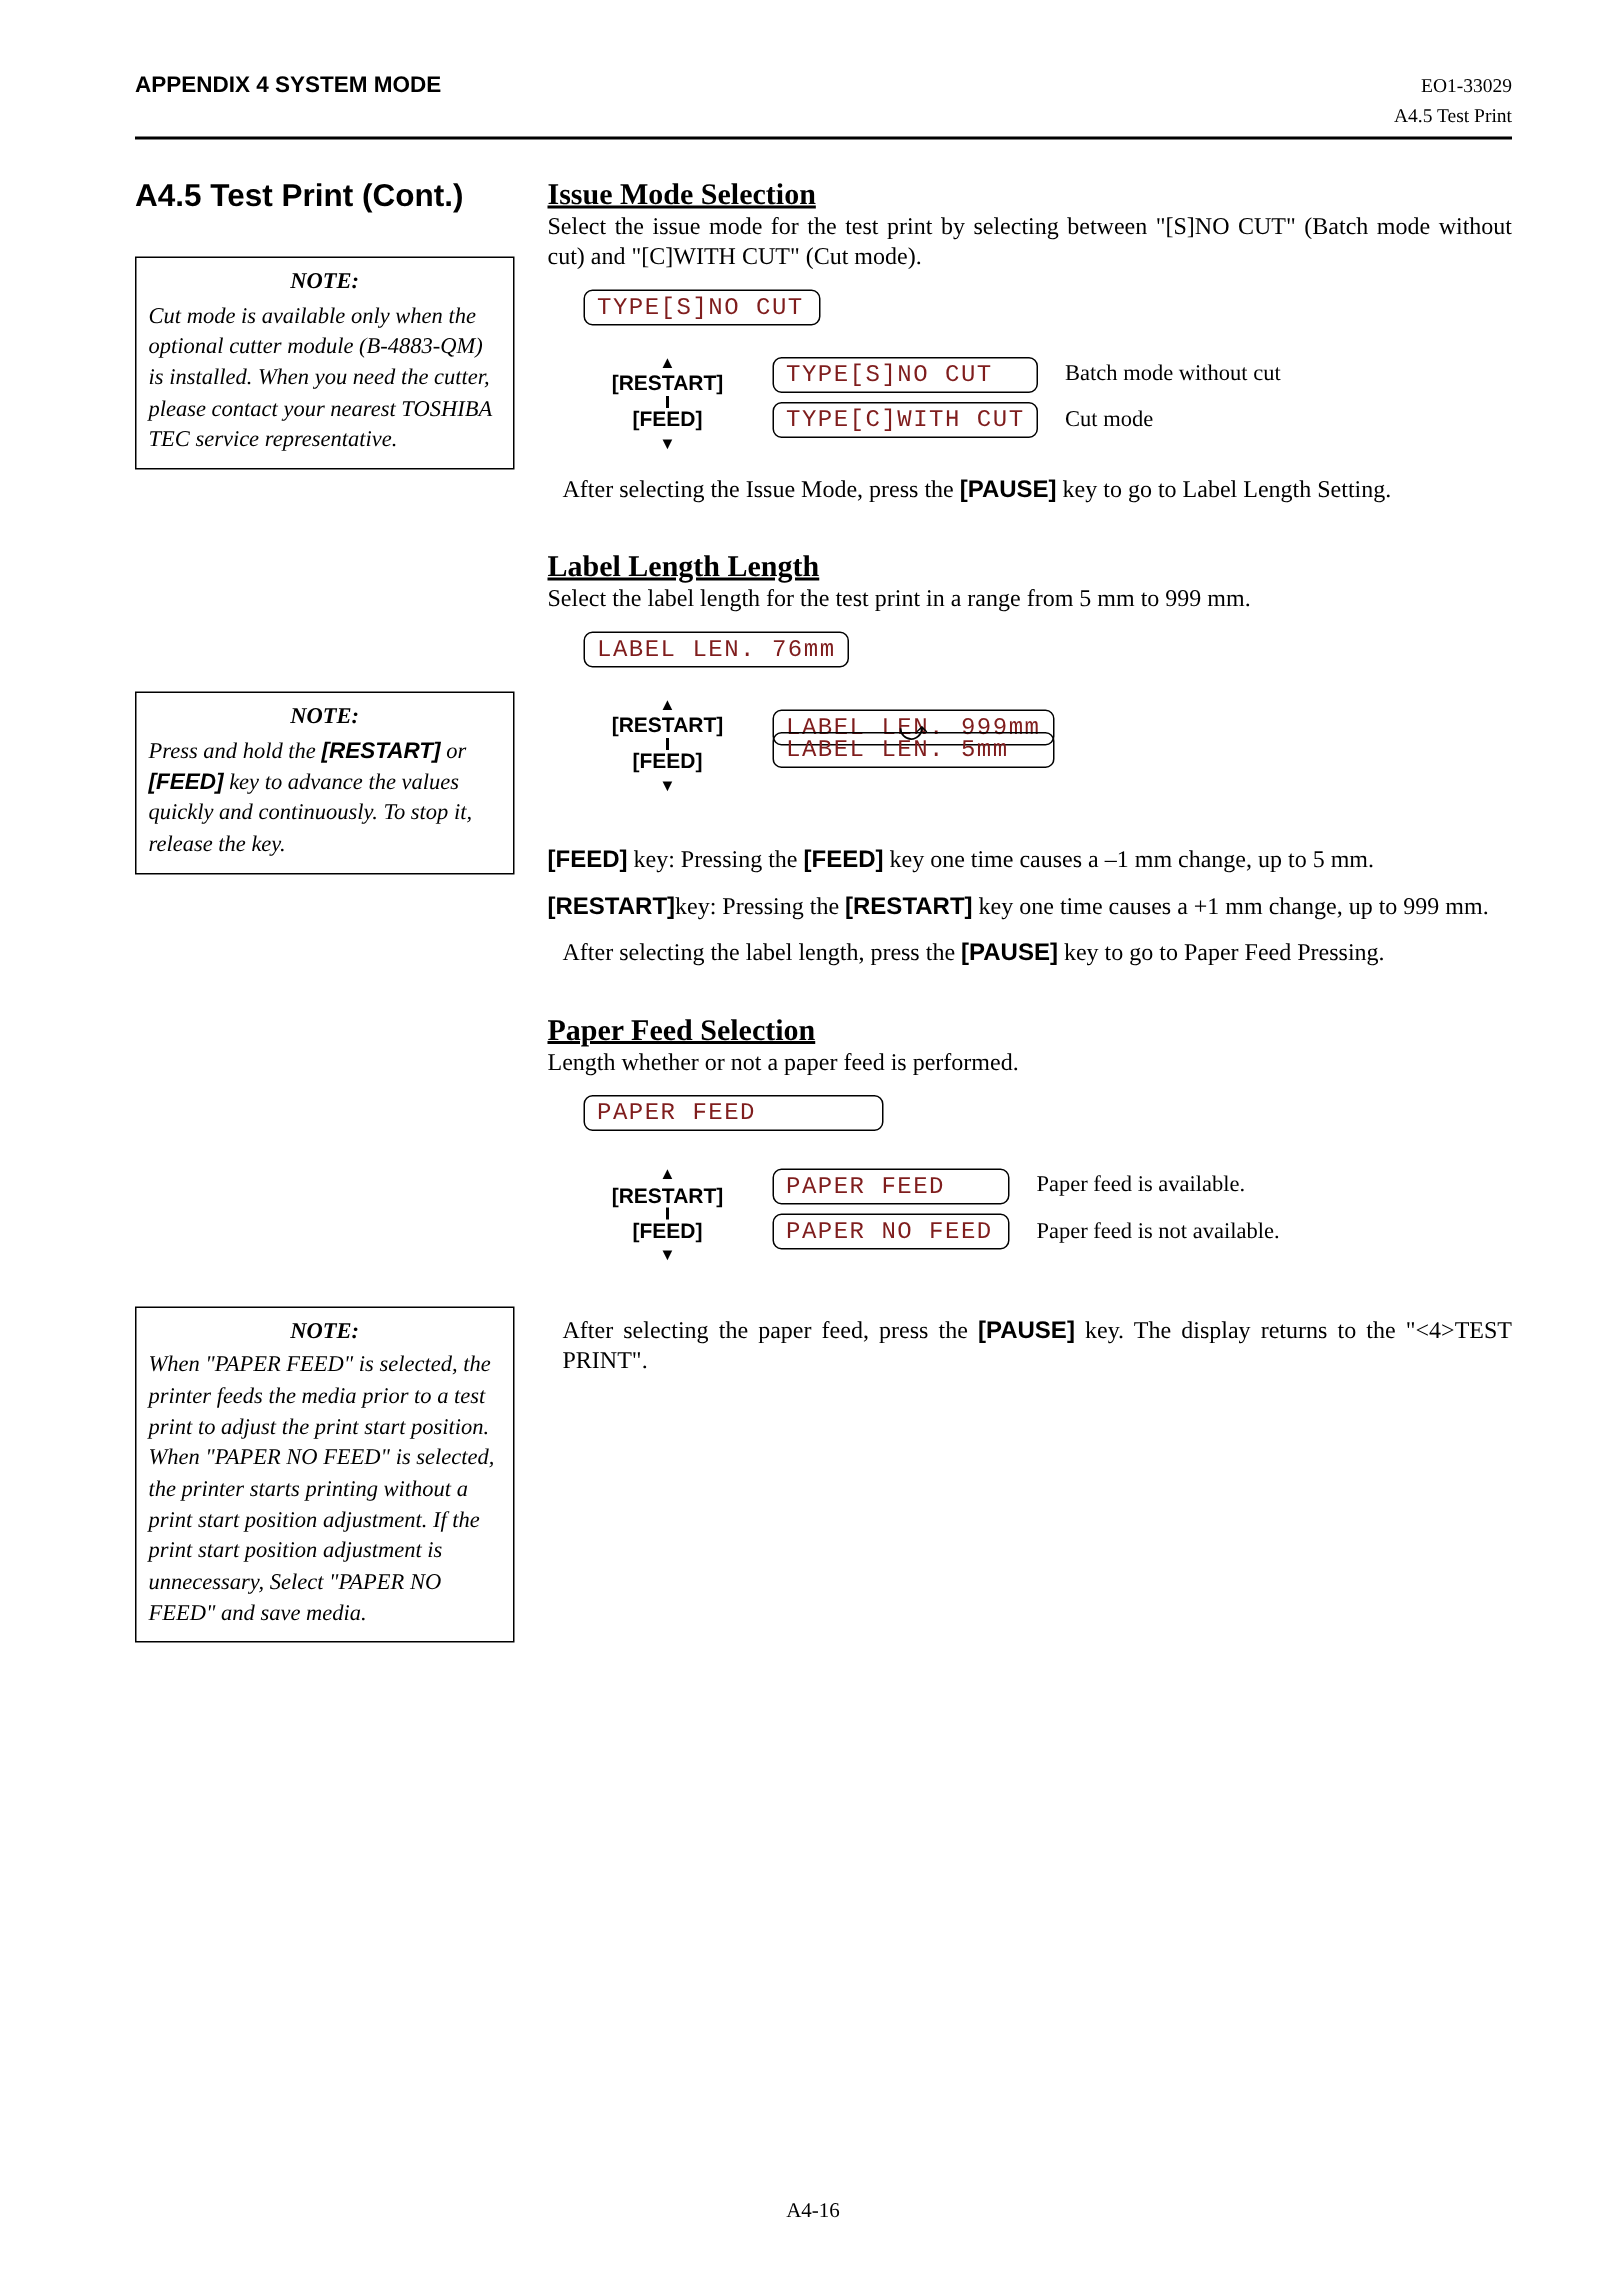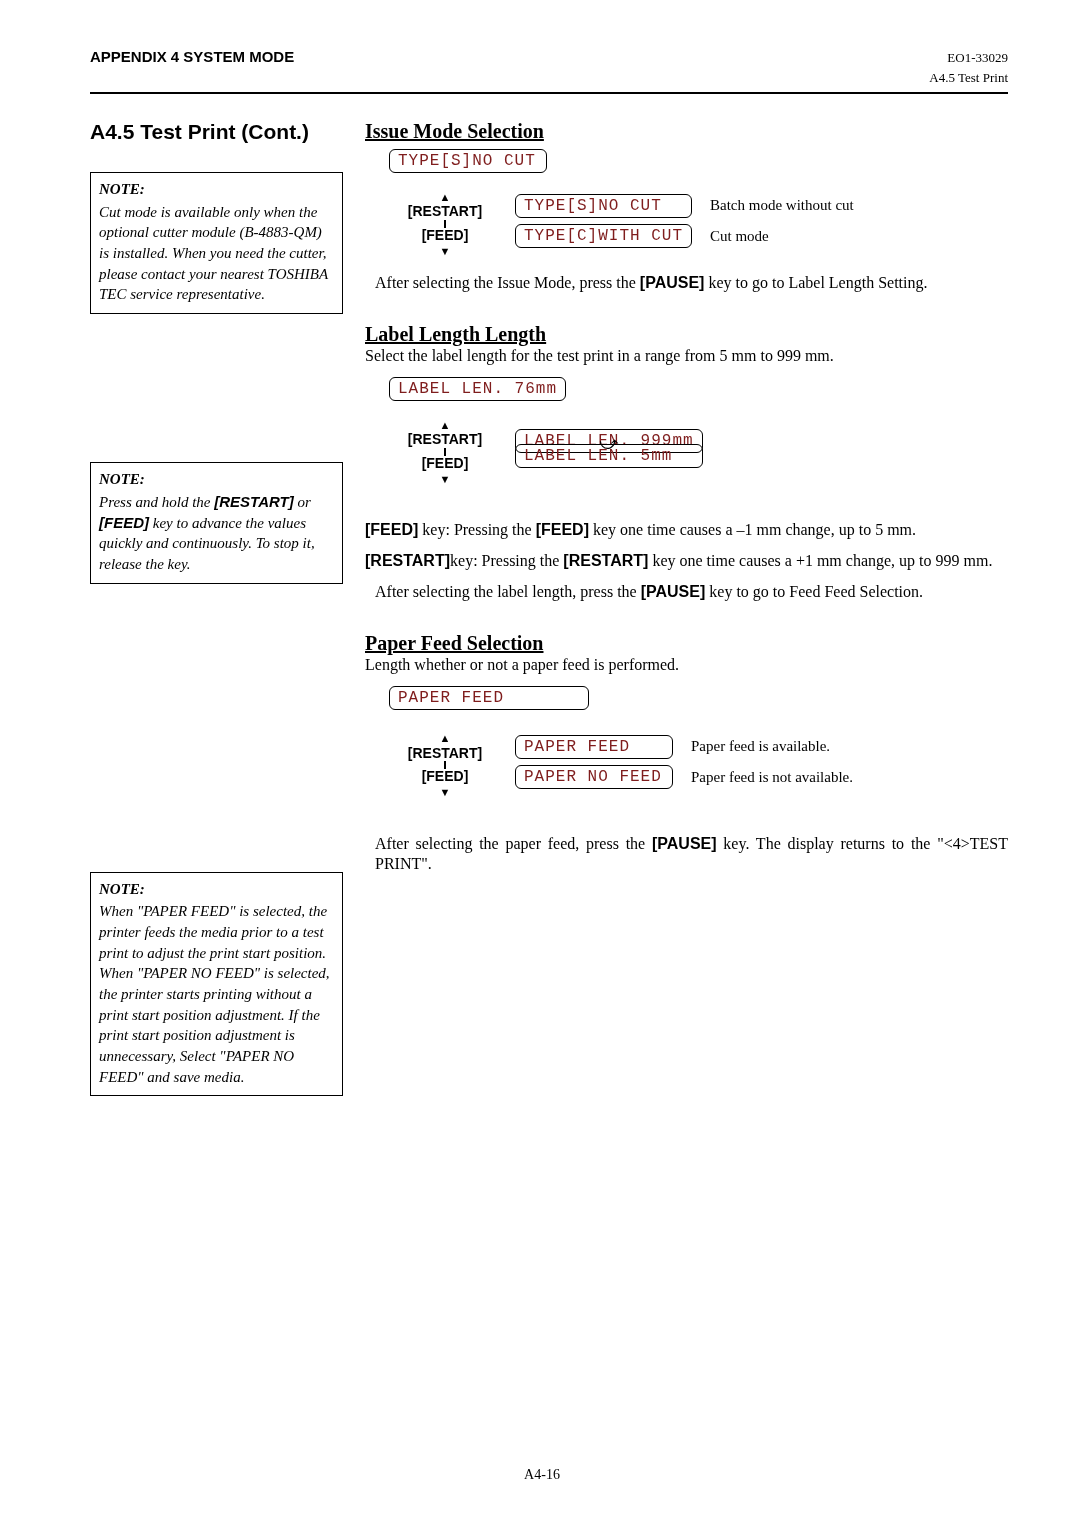--- a/index.html
+++ b/index.html
@@ -22,21 +22,21 @@
     .columns { display: flex; gap: 22px; }
     .col-left { width: 253px; flex-shrink: 0; }
     .col-right { flex: 1; }
 
     h2.section { font-family: Arial, sans-serif; font-weight: bold; font-size: 21px; margin-bottom: 8px; }
     .sect-title { text-decoration: underline; font-weight: bold; font-size: 20px; }
     .body-text { text-align: justify; margin-bottom: 10px; line-height: 1.28; }
     .body-left { margin-bottom: 10px; line-height: 1.3; }
 
     .note-box { border: 1px solid #000; padding: 6px 8px 8px 8px; font-style: italic; font-size: 15px; line-height: 1.38; }
-    .note-title { font-weight: bold; text-align: left; margin-bottom: 2px; }
+    .note-title { font-weight: bold; text-align: center; margin-bottom: 2px; }
 
     .diagram { margin: 6px 0 14px 24px; }
     .lcd-box { border: 1.5px solid #000; border-radius: 6px; padding: 2px 8px; font-family: "Courier New", monospace; letter-spacing: 1px; font-size: 16px; display: inline-block; min-width: 158px; color: #7f1d1d; }
     .row { display: flex; align-items: center; gap: 14px; margin-bottom: 4px; }
     .keystack { display: flex; flex-direction: column; align-items: center; font-family: Arial, sans-serif; font-weight: bold; font-size: 14px; line-height: 1.1; position: relative; width: 112px; margin-top: 6px;}
     .keystack .bar { width: 1.5px; height: 8px; background: #000; }
     .keystack .arrowup::before { content: "▲"; font-size: 11px; }
     .keystack .arrowdown::before { content: "▼"; font-size: 11px; }
     .label-col { display: flex; flex-direction: column; gap: 6px; }
     .caption-col { display: flex; flex-direction: column; gap: 14px; font-size: 15px; margin-left: 4px; }
@@ -81,20 +81,21 @@
 
     <div class="note-box">
       <div class="note-title">NOTE:</div>
       <div>When "PAPER FEED" is selected, the printer feeds the media prior to a test print to adjust the print start position. When "PAPER NO FEED" is selected, the printer starts printing without a print start position adjustment.  If the print start position adjustment is unnecessary, Select "PAPER NO FEED" and save media.</div>
     </div>
   </div>
 
   <div class="col-right">
 
     <div class="sect-title">Issue Mode Selection</div>
+    <div class="body-text">Select the issue mode for the test print by selecting between "[S]NO CUT" (Batch mode without cut) and "[C]WITH CUT" (Cut mode).</div>
 
     <div class="diagram">
       <div class="lcd-box">TYPE[S]NO CUT</div>
       <div class="row" style="margin-top:10px">
         <div class="keystack">
           <span class="arrowup"></span>
           <span>[RESTART]</span>
           <span class="bar"></span>
           <span>[FEED]</span>
           <span class="arrowdown"></span>
@@ -139,21 +140,21 @@
 
     <div class="lspacer"></div>
     <div class="body-left">
       <span class="bold-sans">[FEED]</span><span> key: Pressing the </span><span class="bold-sans">[FEED]</span><span> key one time causes a –1 mm change, up to 5 mm.</span>
     </div>
     <div class="body-left">
       <span class="bold-sans">[RESTART]</span><span>key: Pressing the </span><span class="bold-sans">[RESTART]</span><span> key one time causes a +1 mm change, up to 999 mm.</span>
     </div>
 
     <div class="body-text" style="margin-left:10px">
-      <span>After selecting the label length, press the </span><span class="bold-sans">[PAUSE]</span><span> key to go to Feed Feed Selection.</span>
+      <span>After selecting the label length, press the </span><span class="bold-sans">[PAUSE]</span><span> key to go to Paper Feed Pressing.</span>
     </div>
 
     <div class="lspacer"></div>
 
     <div class="sect-title">Paper Feed Selection</div>
     <div class="body-left">Length whether or not a paper feed is performed.</div>
 
     <div class="diagram">
       <div class="lcd-box" style="min-width:200px">PAPER FEED</div>
       <div class="row" style="margin-top:14px">

